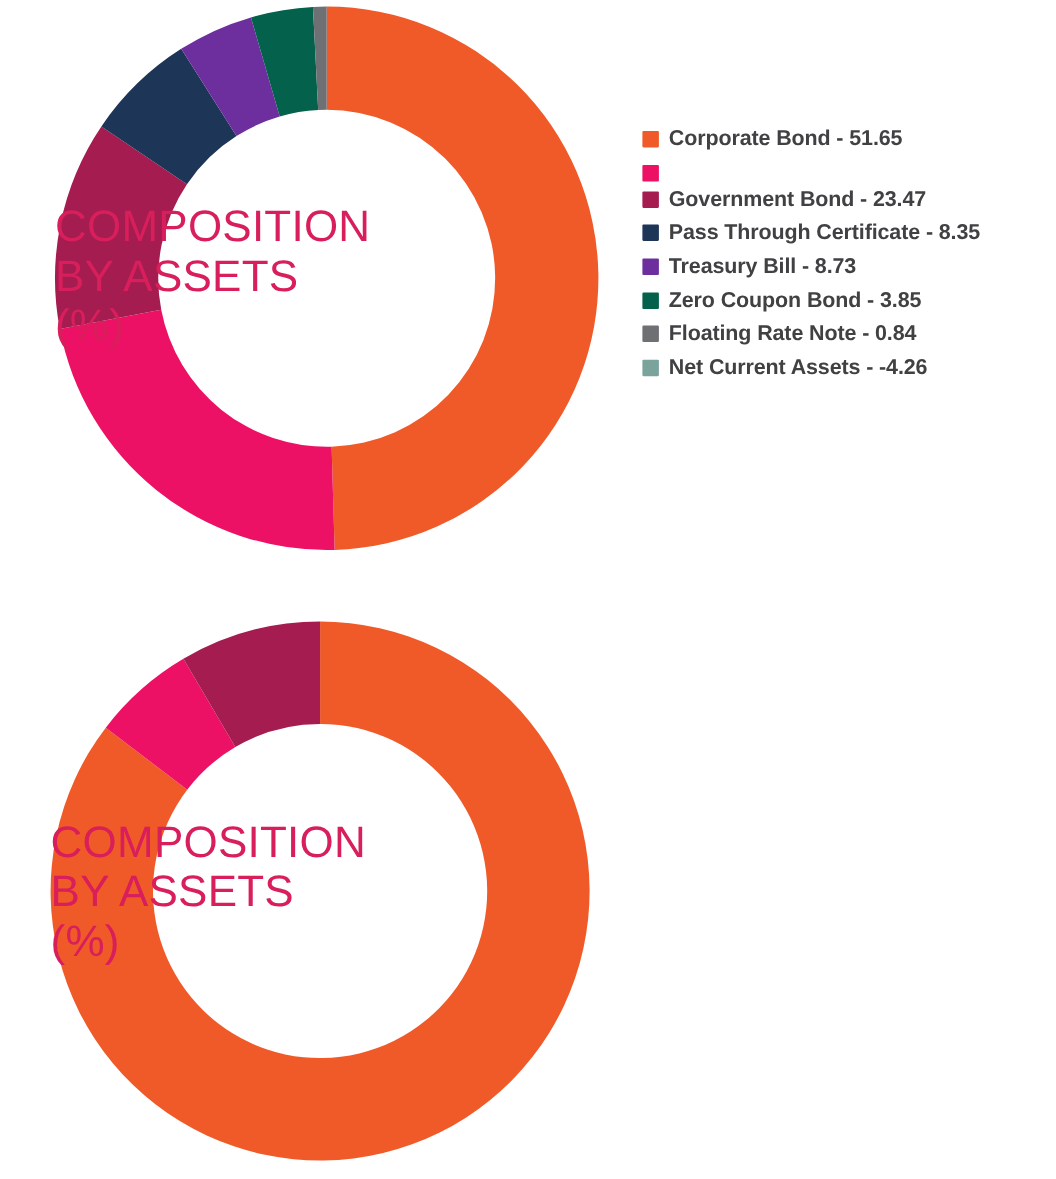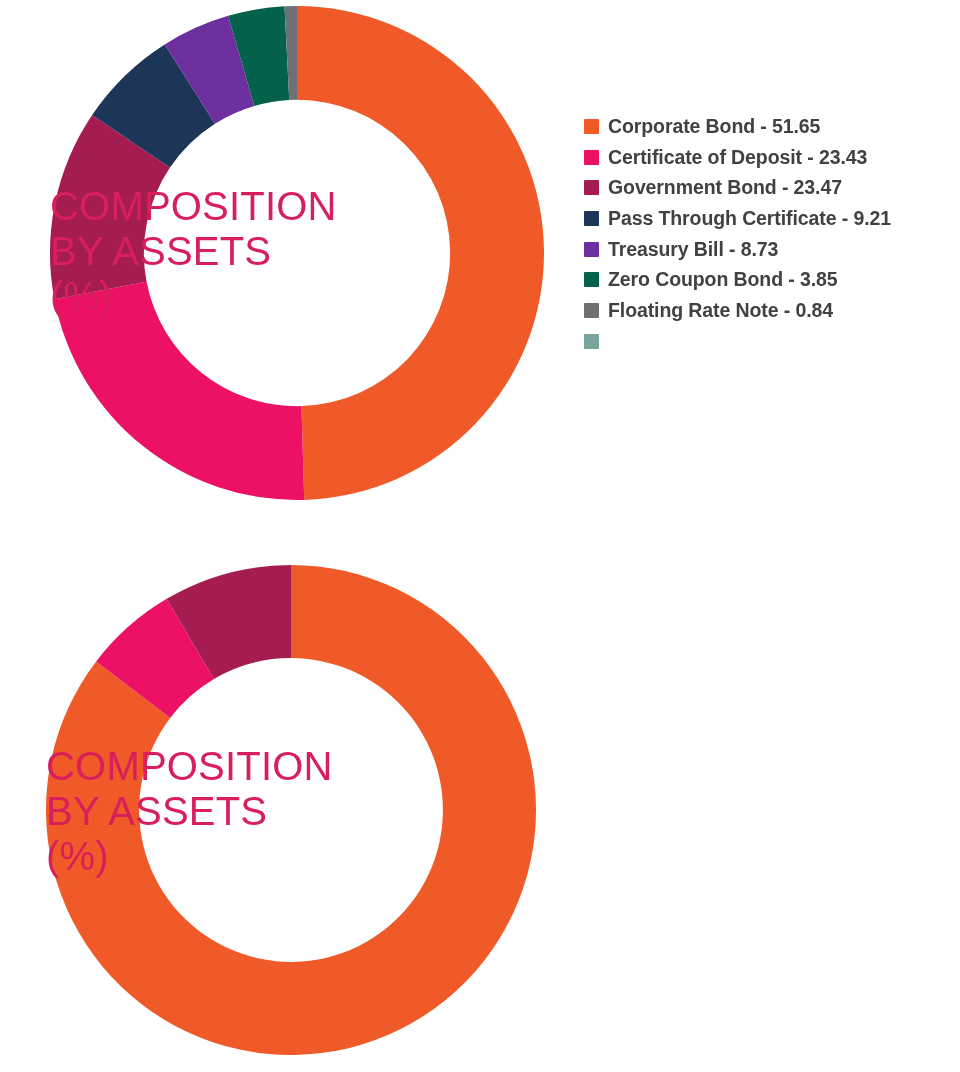--- a/index.html
+++ b/index.html
@@ -128,44 +128,44 @@
     </div>
   </div>
 
   <div class="legend" id="legend-assets">
     <div class="legend-item">
       <span class="legend-swatch" style="background: rgb(240, 90, 40);"></span>
       <span class="legend-label">Corporate Bond - 51.65</span>
     </div>
     <div class="legend-item">
       <span class="legend-swatch" style="background: rgb(236, 17, 100);"></span>
-      <span class="legend-label">Certificate of Deposit - 23.43</span>
     </div>
     <div class="legend-item">
       <span class="legend-swatch" style="background: rgb(165, 28, 80);"></span>
       <span class="legend-label">Government Bond - 23.47</span>
     </div>
     <div class="legend-item">
       <span class="legend-swatch" style="background: rgb(29, 53, 87);"></span>
-      <span class="legend-label">Pass Through Certificate - 9.21</span>
+      <span class="legend-label">Pass Through Certificate - 8.35</span>
     </div>
     <div class="legend-item">
       <span class="legend-swatch" style="background: rgb(110, 47, 158);"></span>
       <span class="legend-label">Treasury Bill - 8.73</span>
     </div>
     <div class="legend-item">
       <span class="legend-swatch" style="background: rgb(3, 97, 76);"></span>
       <span class="legend-label">Zero Coupon Bond - 3.85</span>
     </div>
     <div class="legend-item">
       <span class="legend-swatch" style="background: rgb(110, 112, 115);"></span>
       <span class="legend-label">Floating Rate Note - 0.84</span>
     </div>
     <div class="legend-item">
       <span class="legend-swatch" style="background: rgb(122, 163, 155);"></span>
+      <span class="legend-label">Net Current Assets - -4.26</span>
     </div>
   </div>
 
 </section>
 
 <section class="chart-block" id="block-rating">
 
   <div class="donut-wrap" id="donut-rating-wrap">
     <svg class="donut-svg" viewBox="0 0 200 200">
       <g id="rating-slices">

